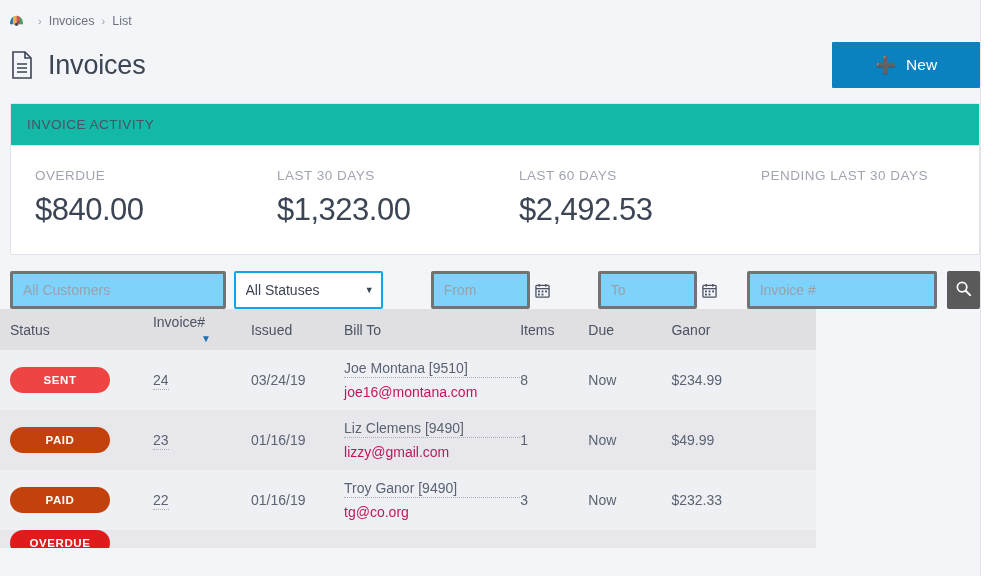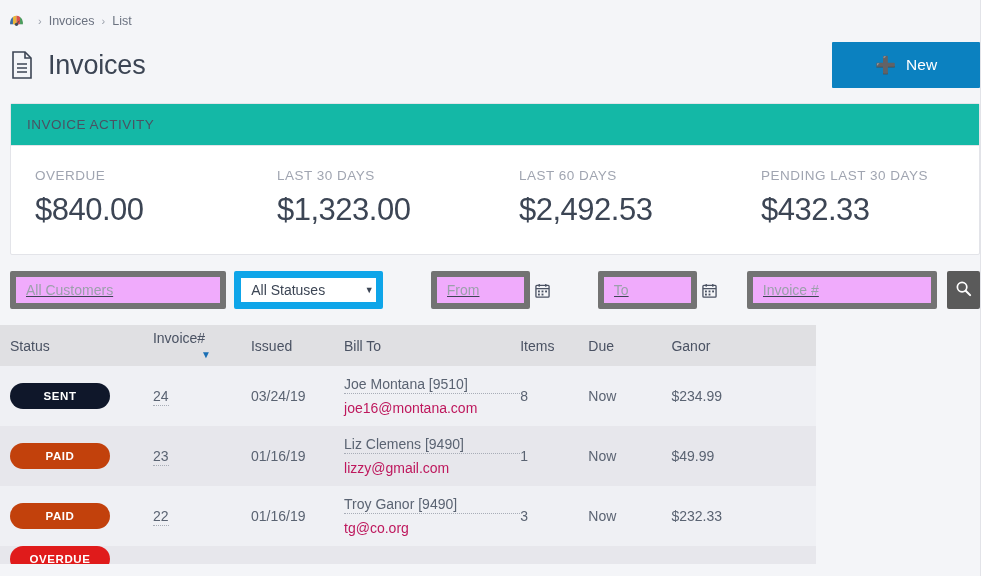--- a/index.html
+++ b/index.html
@@ -119,36 +119,35 @@
 
   
   .filters {
     display: flex;
     align-items: center;
     margin: 16px 10px 0 10px;
     gap: 8px;
   }
   .fld {
     height: 38px;
-    border: 6px solid #737373;
-    background: #f0abfc;
+    border: 3px solid #737373;
+    background: #7dd3fc;
     border-radius: 2px;
     font-size: 14px;
     color: #3c4554;
     padding: 0 10px;
     font-family: "Liberation Sans", sans-serif;
-    text-decoration: underline;
   }
   .fld::placeholder { color: #9ba0ab; }
   .fld-customers { width: 275px; }
   .sel-wrap { position: relative; width: 196px; }
   .sel {
     width: 100%;
     height: 38px;
-    border: 7px solid #0ea5e9;
+    border: 2px solid #0ea5e9;
     background: #fff;
     border-radius: 2px;
     font-size: 14px;
     color: #3c4554;
     padding: 0 24px 0 10px;
     appearance: none;
     -webkit-appearance: none;
     font-family: "Liberation Sans", sans-serif;
   }
   .sel-caret {
@@ -174,21 +173,20 @@
     border-radius: 2px;
     display: flex;
     align-items: center;
     justify-content: center;
     cursor: pointer;
     margin-left: 2px;
   }
 
   
   .table {
-    margin-top: 16px;
     width: 816px;
   }
   .thead {
     display: flex;
     background: #e0e0e3;
     height: 41px;
     align-items: center;
     font-size: 14px;
     color: #4a5263;
   }
@@ -225,21 +223,21 @@
     align-items: center;
     justify-content: center;
     width: 100px;
     height: 26px;
     border-radius: 13px;
     color: #fff;
     font-size: 11.5px;
     font-weight: 700;
     letter-spacing: 0.6px;
   }
-  .badge.sent    { background: #0f172a; }
+  .badge.sent    { background: #ef4444; }
   .badge.paid    { background: #c2410c; }
   .badge.overdue { background: #e01b1b; }
 
   .dotted {
     color: #5a6372;
     text-decoration: none;
     border-bottom: 1px dotted #a8adb7;
     padding-bottom: 1px;
   }
   .billto-name { display: block; margin-bottom: 6px; }
@@ -295,21 +293,20 @@
       <div class="stat">
         <div class="stat-label">LAST 30 DAYS</div>
         <div class="stat-value">$1,323.00</div>
       </div>
       <div class="stat">
         <div class="stat-label">LAST 60 DAYS</div>
         <div class="stat-value">$2,492.53</div>
       </div>
       <div class="stat">
         <div class="stat-label">PENDING LAST 30 DAYS</div>
-        <div class="stat-value">$432.33</div>
       </div>
     </div>
   </div>
 
   <div class="filters">
     <input class="fld fld-customers" type="text" placeholder="All Customers" style="">
 
     <span class="sel-wrap">
       <select class="sel">
         <option>All Statuses</option>

